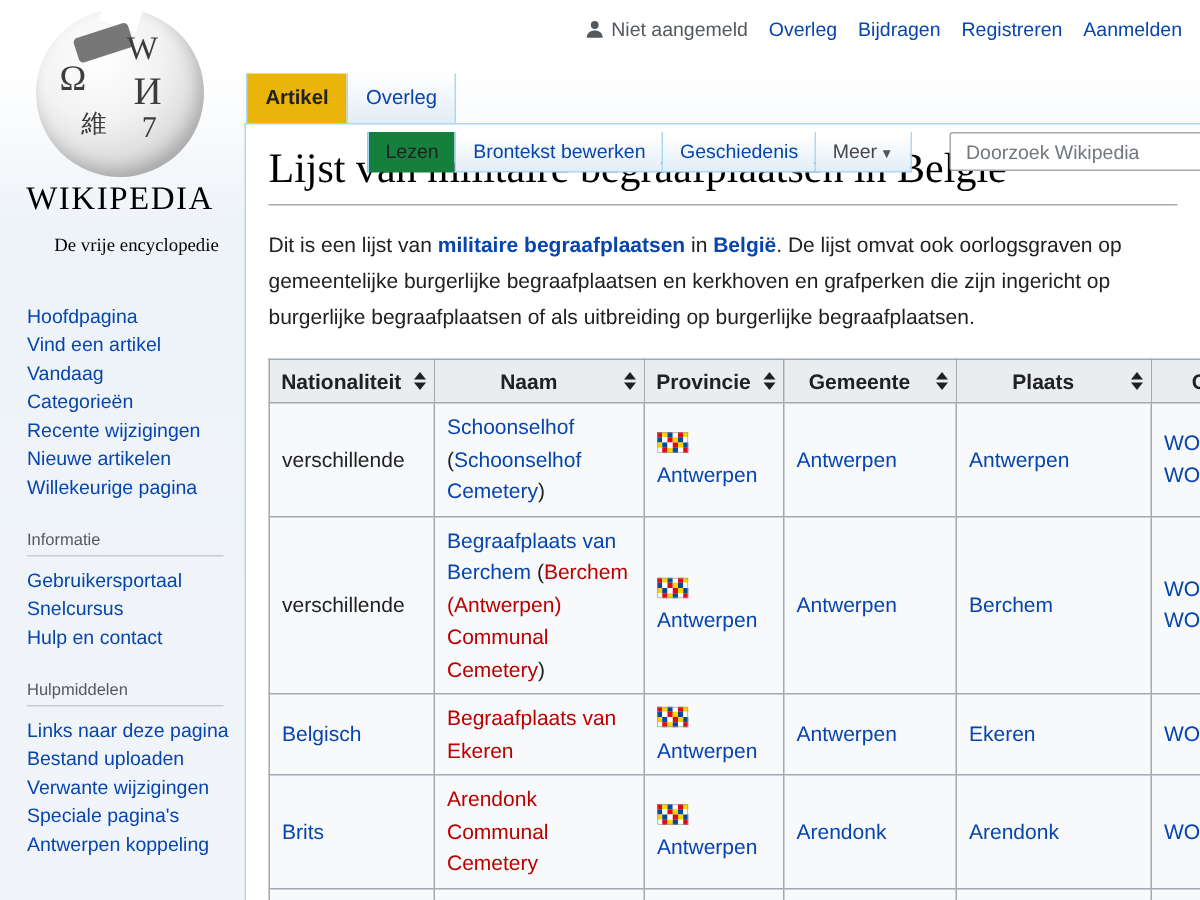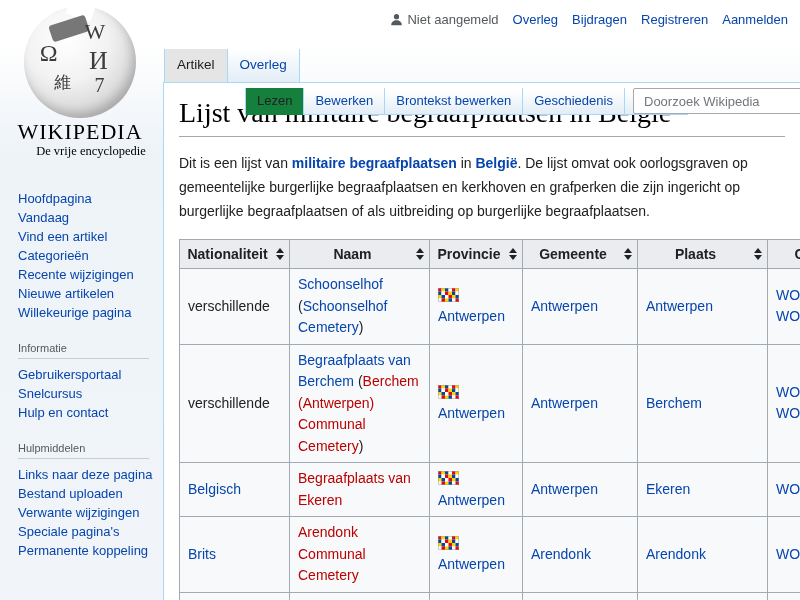--- a/index.html
+++ b/index.html
@@ -23,34 +23,34 @@
   #logo { width:160px; text-align:center; cursor:pointer; }
   #globe { position:relative; width:112px; height:112px; margin:6px auto 2px;
     border-radius:50%;
     background: radial-gradient(circle at 38% 30%, #ffffff 0%, #f2f2f2 40%, #d8d8d8 70%, #b5b5b5 100%);
     box-shadow: inset -4px -6px 10px rgba(0,0,0,.18);
   }
   #globe .glyph { position:absolute; font-family:"Liberation Serif",serif; color:#3c3c3c; }
   #globe .notch { position:absolute; left:44px; top:-6px; width:26px; height:18px; background:#ffffff; transform:rotate(18deg); }
   #globe .piece { position:absolute; left:26px; top:14px; width:38px; height:17px; background:#777; border-radius:3px; transform:rotate(-18deg); }
   #wordmark { font-family:"Liberation Serif",serif; font-size:22px; letter-spacing:1px; color:#000; line-height:1.05; }
-  #tagline  { font-family:"Liberation Serif",serif; font-size:12.5px; color:#000; margin-top:1px;padding-left:22px; }
+  #tagline  { font-family:"Liberation Serif",serif; font-size:12.5px; color:#000; margin-top:13px;padding-left:22px; }
 
   #sidebar-nav { margin-top:30px; font-size:13px; }
   #sidebar-nav .portal { margin-top:20px; }
   #sidebar-nav .portal-title { color:#54595d; font-size:11px; margin:0 14px 6px 18px; padding-bottom:4px; border-bottom:1px solid #c8ccd1; }
   #sidebar-nav ul { list-style:none; margin:0; padding:0 8px 0 18px; }
   #sidebar-nav li { line-height:19px; }
   #sidebar-nav li a { color:#0645ad; }
 
   
   #namespace-tabs { position:absolute; left:164px; top:49px; height:33px; display:flex; z-index:2; font-size:13.5px; }
   .ns-tab { padding:8px 12px 0; border-left:1px solid #a7d7f9; white-space:nowrap; cursor:pointer; }
   .ns-tab:last-child { border-right:1px solid #a7d7f9; }
-  .ns-tab.active { background:#e5e5e5; color:#202122; }
+  .ns-tab.active { background:#eab308; color:#202122;font-weight:bold; }
   .ns-tab.inactive { background:linear-gradient(180deg,#ffffff 0%,#e2edf6 100%); color:#0645ad; }
 
   
   #content { position:absolute; left:163px; top:82px; width:637px; height:518px; background:#ffffff;
     border-top:1px solid #a7d7f9; border-left:1px solid #a7d7f9; padding:12px 0 0 15px; }
   h1#page-title { font-family:"Liberation Serif",serif; font-weight:400; font-size:28px; color:#000;
     margin:0 15px 0 0; padding:2px 0 7px; border-bottom:1px solid #a2a9b1; position:relative; z-index:1; }
   #intro { font-size:14px; line-height:24px; margin:14px 15px 16px 0; }
   #intro .blue-bold { color:#0645ad; font-weight:bold; }
 
@@ -108,22 +108,22 @@
       <span class="glyph" style="left:27%;top:58%;font-size:17px">維</span>
       <span class="glyph" style="left:63%;top:61%;font-size:20px">7</span>
     </div>
     <div id="wordmark">WIKIPEDIA</div>
     <div id="tagline">De vrije encyclopedie</div>
   </div>
   <div id="sidebar-nav">
       <div class="portal first" style="margin-top: 0px;">
         <ul>
           <li><a>Hoofdpagina</a></li>
+          <li><a>Vind een artikel</a></li>
           <li><a>Vandaag</a></li>
-          <li><a>Vind een artikel</a></li>
           <li><a>Categorieën</a></li>
           <li><a>Recente wijzigingen</a></li>
           <li><a>Nieuwe artikelen</a></li>
           <li><a>Willekeurige pagina</a></li>
         </ul>
       </div>
       <div class="portal">
         <div class="portal-title">Informatie</div>
         <ul>
           <li><a>Gebruikersportaal</a></li>
@@ -131,21 +131,21 @@
           <li><a>Hulp en contact</a></li>
         </ul>
       </div>
       <div class="portal">
         <div class="portal-title">Hulpmiddelen</div>
         <ul>
           <li><a>Links naar deze pagina</a></li>
           <li><a>Bestand uploaden</a></li>
           <li><a>Verwante wijzigingen</a></li>
           <li><a>Speciale pagina's</a></li>
-          <li><a>Permanente koppeling</a></li>
+          <li><a>Antwerpen koppeling</a></li>
         </ul>
       </div>
     </div>
 </div>
 
 <div id="namespace-tabs">
     <div class="ns-tab active">Artikel</div>
     <div class="ns-tab inactive">Overleg</div>
   </div>
 
@@ -340,21 +340,20 @@
           <td></td>
           <td></td>
           <td></td>
         </tr>
       </tbody>
   </table>
 </div>
 
 <div id="view-tabs">
     <div class="vt active">Lezen</div>
-    <div class="vt inactive">Bewerken</div>
     <div class="vt inactive">Brontekst bewerken</div>
     <div class="vt inactive">Geschiedenis</div>
     <div class="vt menu">Meer<span class="caret">▼</span></div>
   </div>
 <div id="search-box">
   <input id="search-input" type="text" placeholder="Doorzoek Wikipedia" style="">
   <svg width="17" height="17" viewBox="0 0 18 18">
       <circle cx="7.5" cy="7.5" r="5" fill="none" stroke="#54595d" stroke-width="1.8"></circle>
       <line x1="11.4" y1="11.4" x2="16" y2="16" stroke="#54595d" stroke-width="1.8" stroke-linecap="round"></line>
     </svg>

